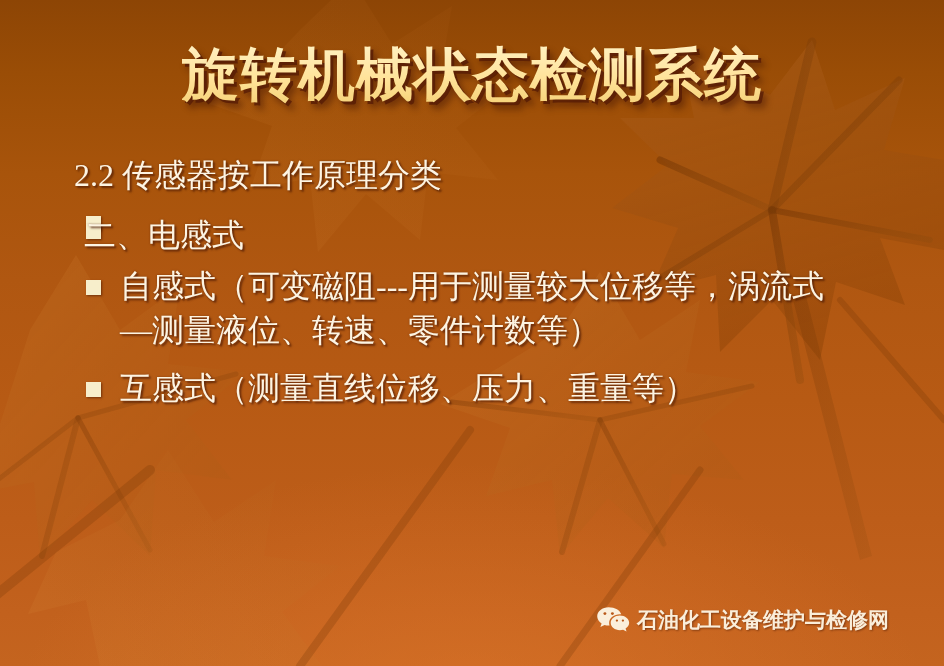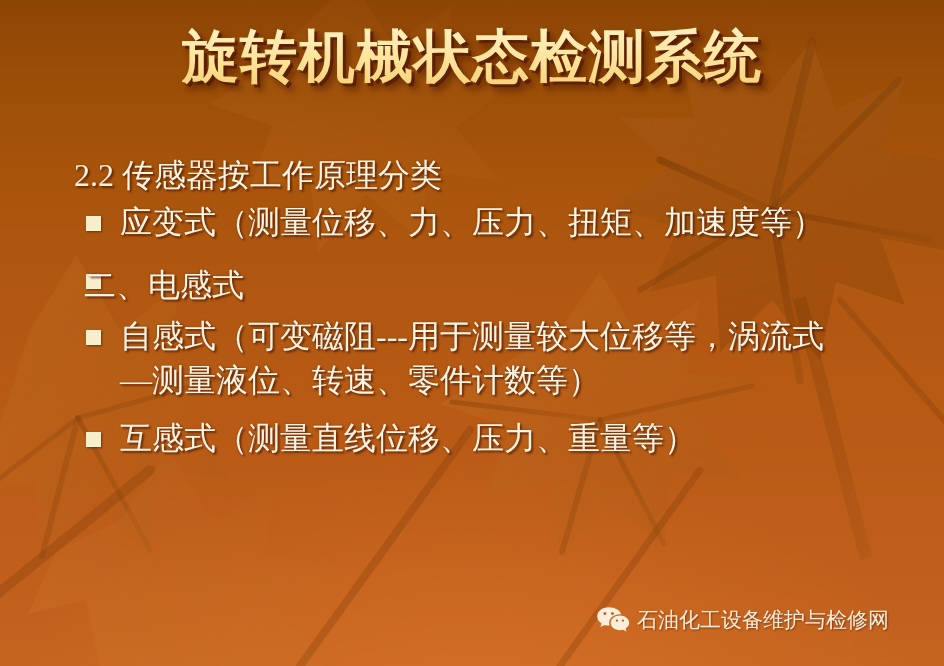--- a/index.html
+++ b/index.html
@@ -33,21 +33,21 @@
     inset: 0;
     width: 944px;
     height: 666px;
     pointer-events: none;
   }
 
   
   .title-wrap {
     position: absolute;
     left: 0;
-    top: 27px;
+    top: 45px;
     width: 944px;
     text-align: center;
   }
   .title {
     display: inline-block;
     font-family: "Liberation Serif", "DejaVu Serif", serif;
     font-weight: bold;
     font-size: 57px;
     line-height: 1.05;
     letter-spacing: 1px;
@@ -115,21 +115,21 @@
     left: 596px;
     top: 606px;
     display: flex;
     align-items: center;
     gap: 7px;
     opacity: 0.96;
   }
   .wm-text {
     font-family: "Liberation Sans", "DejaVu Sans", sans-serif;
     font-size: 21px;
-    font-weight: normal;
+    font-weight: bold;
     color: #fdf4e2;
     letter-spacing: 0px;
     text-shadow: 1px 1px 2px rgba(70,22,4,0.55);
     white-space: nowrap;
   }
 </style>
 </head>
 <body>
 
 <div id="slide">
@@ -218,21 +218,20 @@
   </div>
 
   <div class="body-block">
 
     <div class="line heading-2">2.2 传感器按工作原理分类</div>
 
 
 
     <div class="line bullet-row wrap">
       <span class="sq"></span>
-      <span class="txt">应变式（测量位移、力、压力、扭矩、加速度等）</span>
     </div>
 
     <div class="line bullet-row">
       <span class="sq"></span>
     </div>
 
     <div class="gap-sm"></div>
 
     <div class="line heading-3">二、电感式</div>
 

